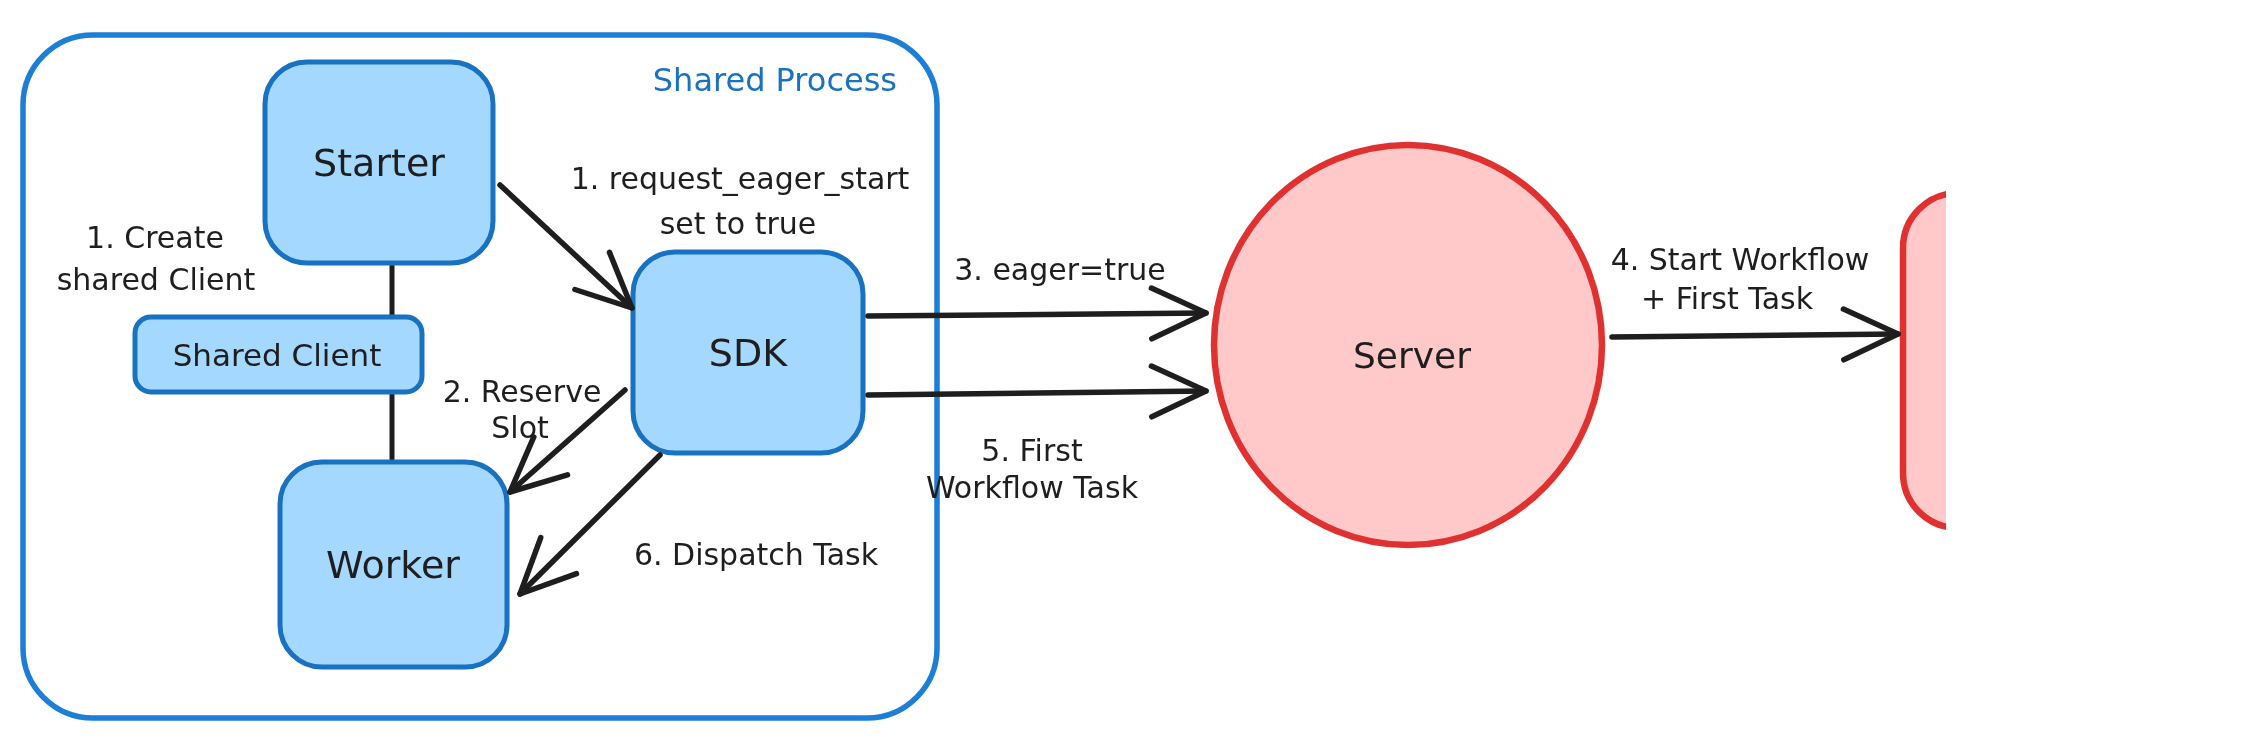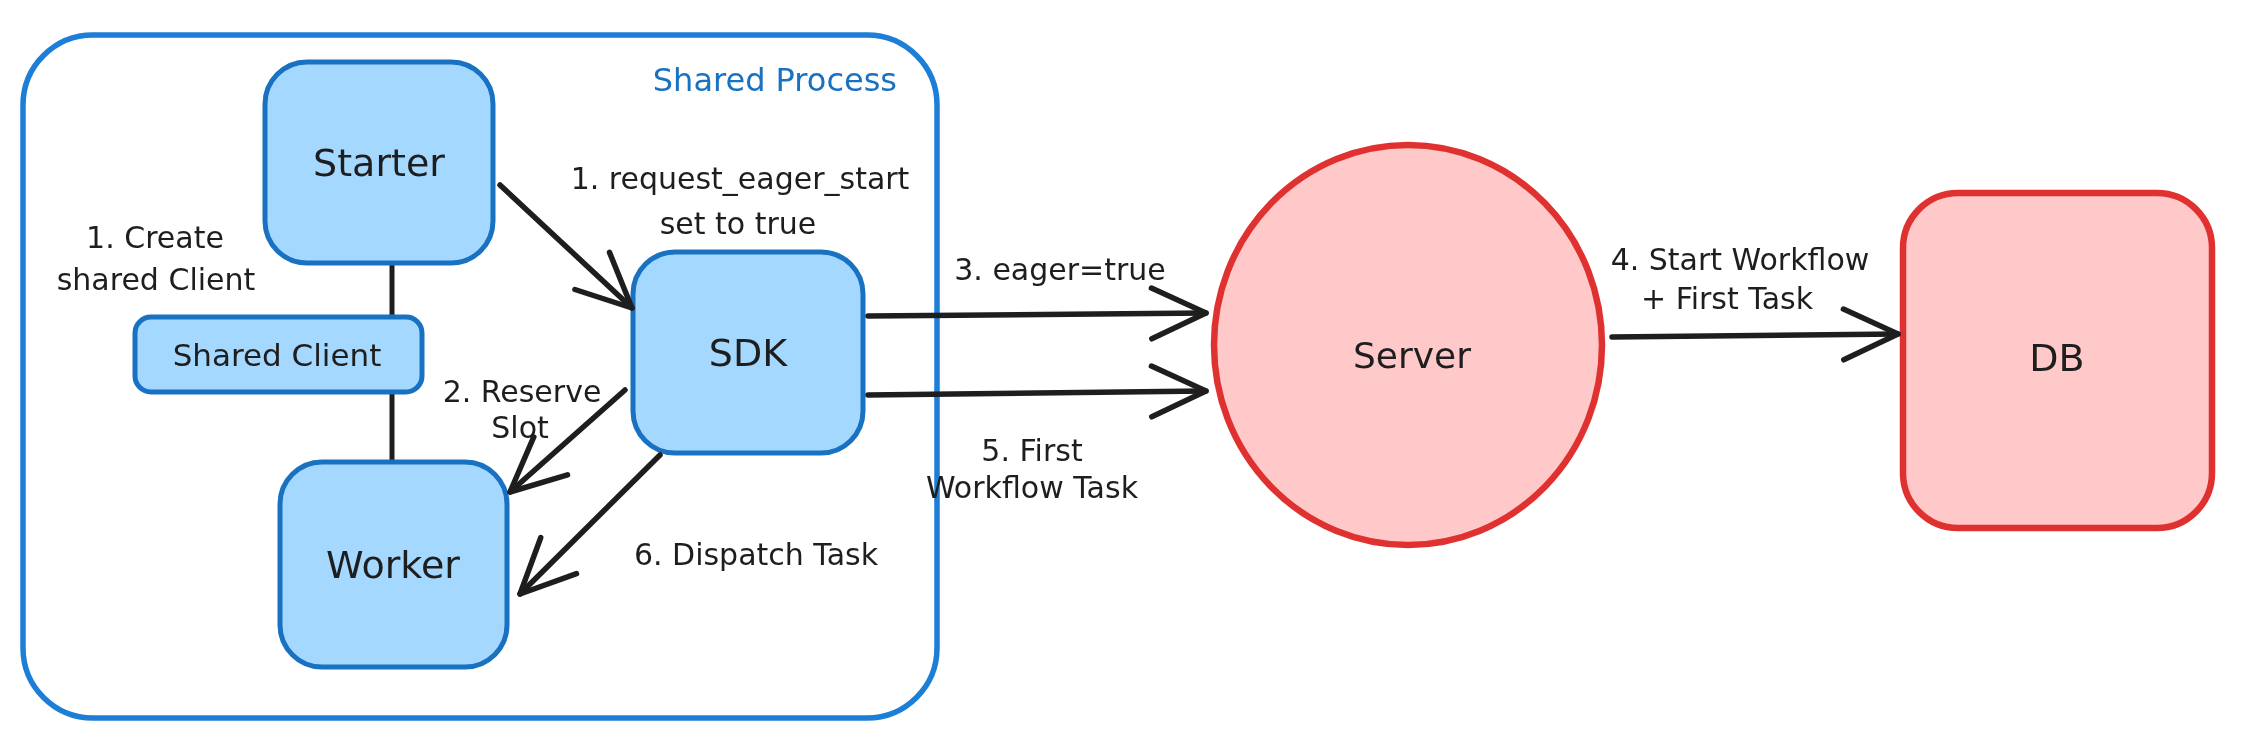--- a/index.html
+++ b/index.html
@@ -1,16 +1,16 @@
 <!DOCTYPE html>
 <html><head>
 <meta charset="utf-8">
 <style>
   html, body { margin: 0; padding: 0; background: #ffffff; }
-  .stage { position: relative; width: 2248px; height: 754px; background: #ffffff; overflow: hidden; text-align: center; }
+  .stage { position: relative; width: 1946px; height: 754px; background: #ffffff; overflow: hidden; text-align: center; }
   svg { display: block; }
   .lbl {
     font-family: "DejaVu Sans", sans-serif;
     fill: #1e1e1e;
   }
   .lbl-blue { fill: #1971c2; }
   .node-label { font-size: 38px; }
   .node-label-sm { font-size: 31px; }
   .anno { font-size: 30px; }
   .title { font-size: 32px; }

